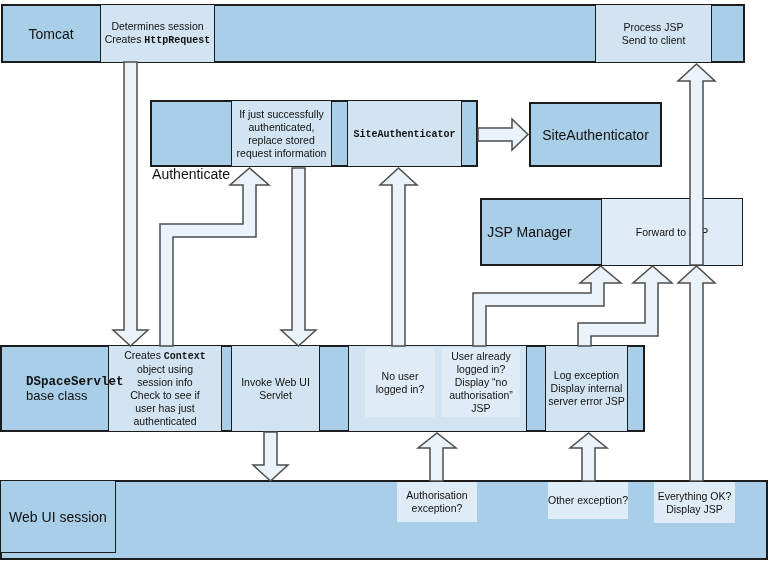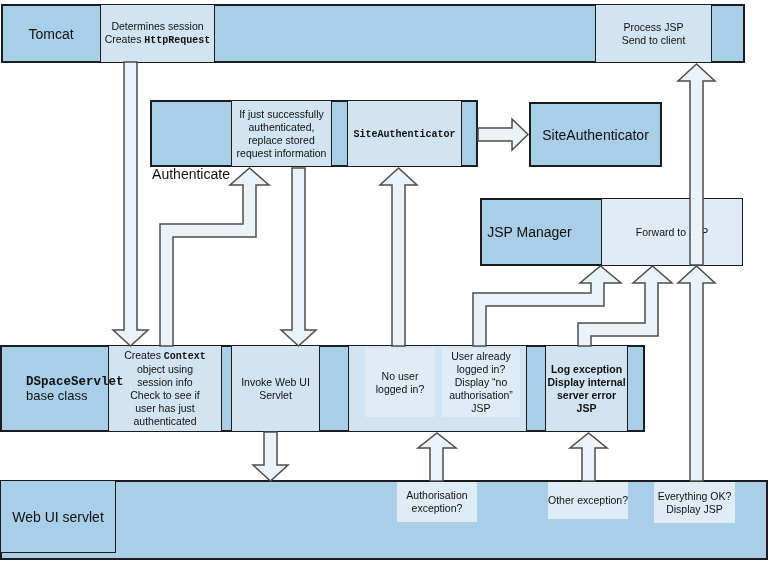--- a/index.html
+++ b/index.html
@@ -147,29 +147,29 @@
     <div class="txt"><span>No user
 logged in?</span></div>
   </div>
   <div class="panel vc" style="left:442px;top:348px;width:78px;height:69px;">
     <div class="txt"><span>User already
 logged in?
 Display “no
 authorisation”
 JSP</span></div>
   </div>
-  <div class="box vc" style="left:545px;top:345px;width:83px;height:87px;font-weight:bold;">
+  <div class="box vc" style="left:545px;top:345px;width:83px;height:87px;">
     <div class="txt"><span>Log exception
 Display internal
 server error JSP</span></div>
   </div>
 
   <div class="bar" style="left:0px;top:480px;width:768px;height:80px;"></div>
   <div class="box medium vc" style="left:0px;top:480px;width:116px;height:73px;">
-    <span class="name">Web UI servlet</span>
+    <span class="name">Web UI session</span>
   </div>
   <div class="panel vc" style="left:397px;top:482px;width:80px;height:40px;">
     <div class="txt"><span>Authorisation
 exception?</span></div>
   </div>
   <div class="panel vc" style="left:548px;top:482px;width:80px;height:37px;">
     <div class="txt"><span>Other exception?</span></div>
   </div>
   <div class="panel vc" style="left:654px;top:482px;width:81px;height:41px;">
     <div class="txt"><span>Everything OK?

